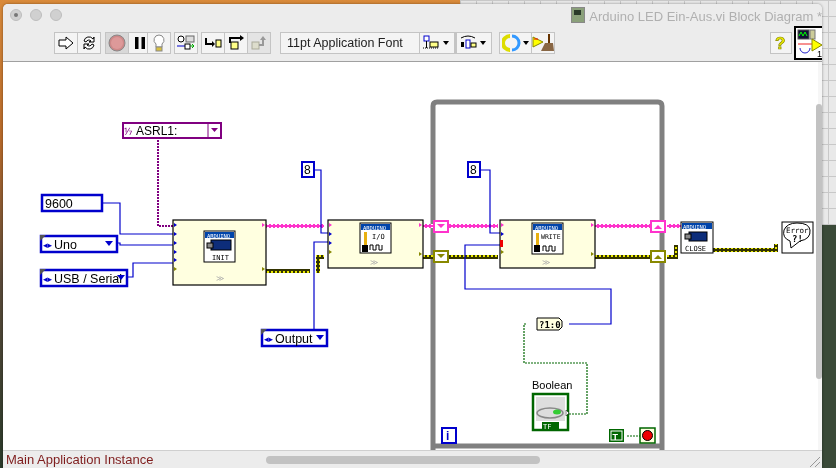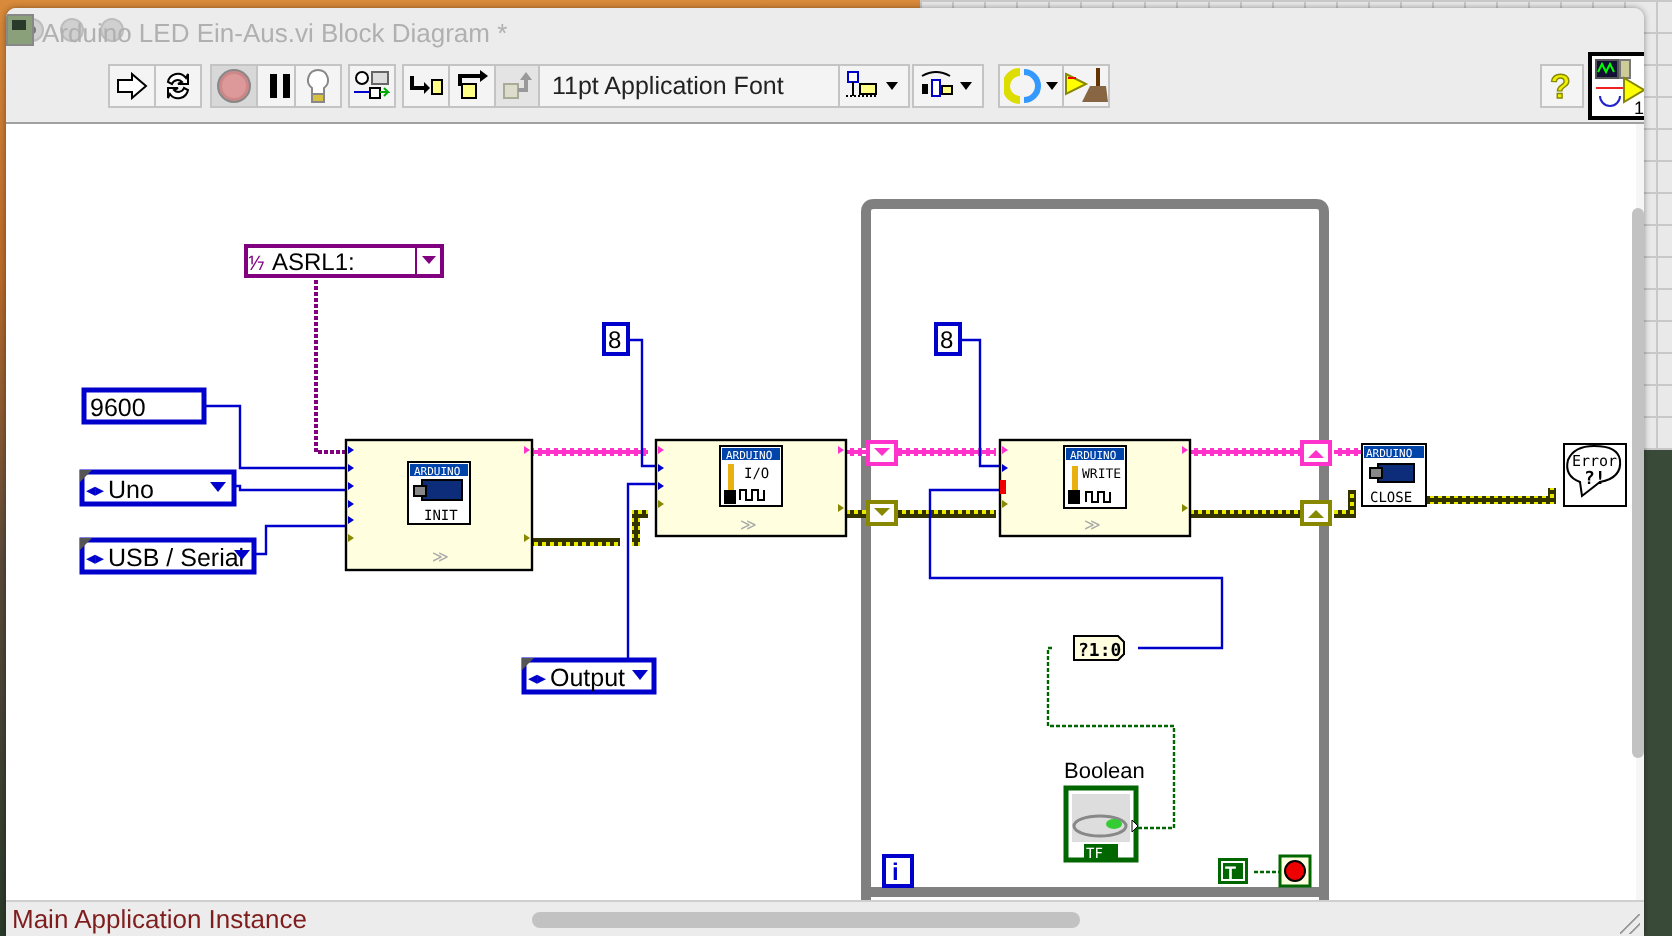--- a/index.html
+++ b/index.html
@@ -11,21 +11,21 @@
            background-image:linear-gradient(#c8c8c8 1px,transparent 1px),linear-gradient(90deg,#c8c8c8 1px,transparent 1px);
            background-size:16px 16px;}
   .bg-photo{position:absolute;left:820px;top:225px;width:16px;height:243px;background:#3a4a38;}
   .window{position:absolute;left:3px;top:4px;width:819px;height:464px;background:#ececec;
           border-radius:5px 5px 0 0;overflow:hidden;box-shadow:0 0 3px rgba(0,0,0,.4);}
   .titlebar{position:absolute;left:0;top:0;width:100%;height:21px;background:#ececec;}
   .traffic{position:absolute;top:5px;width:12px;height:12px;border-radius:50%;background:#d0d0d0;border:1px solid #bdbdbd;box-sizing:border-box;}
   .traffic.close{left:7px;}
   .traffic.close::after{content:"";position:absolute;left:3px;top:3px;width:4px;height:4px;border-radius:50%;background:#777;}
   .traffic.min{left:27px;} .traffic.max{left:47px;}
-  .title{position:absolute;left:0;right:0;top:3px;text-align:left;font-size:13px;color:#b0b0b0;}
+  .title{position:absolute;left:0;right:0;top:3px;text-align:right;font-size:13px;color:#b0b0b0;}
   .title-icon{display:inline-block;width:12px;height:14px;background:#8aa07a;border:1px solid #888;vertical-align:-2px;margin-right:4px;position:relative;}
   .title-icon::after{content:"";position:absolute;left:2px;top:2px;width:7px;height:5px;background:#2a3a2a;}
   .toolbar{position:absolute;left:0;top:21px;width:100%;height:36px;background:#ececec;border-bottom:1px solid #a0a0a0;}
   .tb{position:absolute;top:7px;height:22px;border:1px solid #c4c4c4;background:#f4f4f4;box-sizing:border-box;display:flex;align-items:center;justify-content:center;font-size:13px;color:#222;}
   .tb svg{display:block;}
   .font-sel{padding-left:6px;justify-content:flex-start;font-size:12.5px;}
   .font-sel .dd{position:absolute;right:0;top:2px;width:18px;height:16px;border-left:1px solid #aaa;display:flex;align-items:center;justify-content:center;font-size:9px;}
   .vi-icon{position:absolute;left:791px;top:22px;width:32px;height:34px;border:2px solid #000;background:#fff;box-sizing:border-box;}
   .canvas{position:absolute;left:0;top:58px;width:815px;height:388px;background:#fff;}
   .vscroll{position:absolute;left:815px;top:58px;width:4px;height:388px;background:#f6f6f6;}
@@ -107,21 +107,21 @@
           <rect x="4" y="7" width="7" height="7" fill="#ff8" stroke="#000"></rect>
         </svg>
     </div>
     <div class="tb" style="left:244px;width:24px;background:#e4e4e4;">
       <svg width="18" height="16">
           <rect x="2" y="7" width="7" height="7" fill="#ddc" stroke="#aa9"></rect>
           <path d="M9 10h4V4" stroke="#999" stroke-width="2" fill="none"></path>
           <path d="M10 5l3-4 3 4z" fill="#999"></path>
         </svg>
     </div>
-    <div class="tb font-sel" style="left:266px;width:176px;text-align:center;">
+    <div class="tb font-sel" style="left:277px;width:176px;text-align:center;">
       <span>11pt Application Font</span>
       <span class="dd">▼</span>
     </div>
     <div class="tb" style="left:416px;width:36px;">
       <svg width="30" height="16">
           <rect x="2" y="1" width="5" height="5" fill="#fff" stroke="#00c"></rect>
           <line x1="4.5" y1="6" x2="4.5" y2="13" stroke="#000"></line>
           <line x1="1" y1="13" x2="16" y2="13" stroke="#000" stroke-dasharray="1,1"></line>
           <rect x="8" y="7" width="8" height="5" fill="#ff8" stroke="#000"></rect>
           <path d="M21 6l3 4 3-4z" fill="#000"></path>

